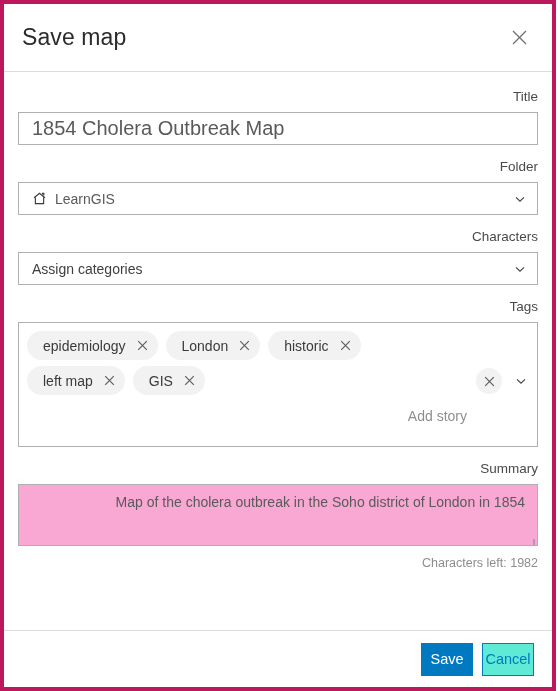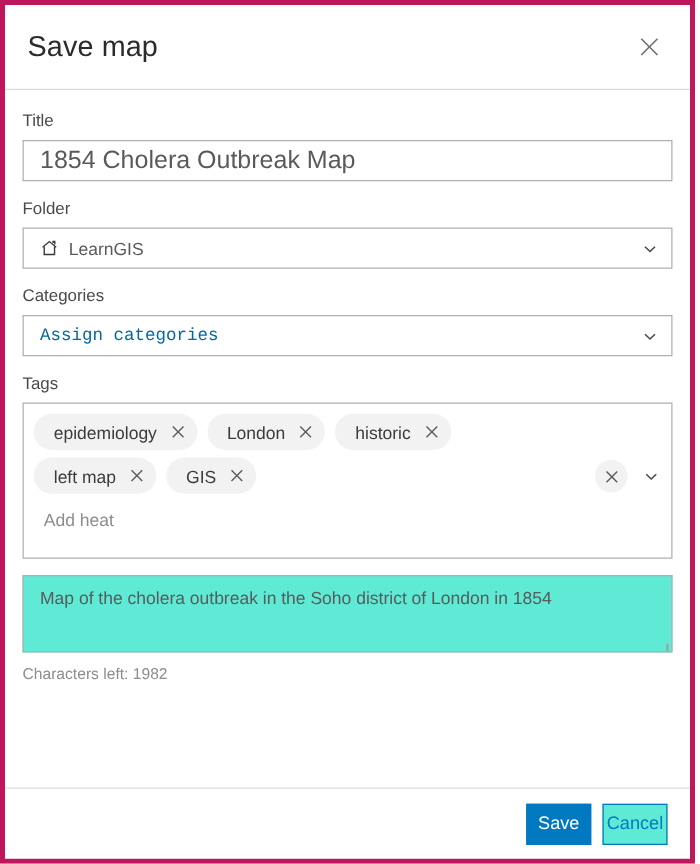--- a/index.html
+++ b/index.html
@@ -41,20 +41,21 @@
     cursor: pointer;
     color: #6e6e6e;
   }
   .close-btn svg { display: block; }
 
   
   .dlg-body {
     flex: 1 1 auto;
     padding: 16px 14px 0 14px;
     overflow: hidden;
+    text-align: right;
   }
   .field { margin-bottom: 0; }
   .field-label {
     font-size: 13.5px;
     color: #4a4a4a;
     margin: 0 0 6px 0;
     display: block;
     line-height: 18px;
   }
   .gap { height: 13px; }
@@ -80,21 +81,21 @@
     background: #fff;
     display: flex;
     align-items: center;
     padding: 0 10px 0 13px;
     font-size: 14px;
     color: #5a5a5a;
     cursor: pointer;
   }
   .select-box .val { flex: 1 1 auto; display: flex; align-items: center; }
   .home-icon { margin-right: 8px; display: flex; align-items: center; color: #3a3a3a; }
-  .placeholder-txt { color: #0369a1; font-family: Liberation Mono, monospace; }
+  .placeholder-txt { color: #404040; }
   .chev { color: #4a4a4a; display: flex; align-items: center; }
 
   
   .tags-box {
     width: 100%;
     min-height: 125px;
     border: 1px solid #b0b0b0;
     background: #fff;
     padding: 8px 8px 6px 8px;
     position: relative;
@@ -147,21 +148,21 @@
     color: #4a4a4a;
     display: flex; align-items: center;
     cursor: pointer;
   }
 
   
   .summary-box {
     width: 100%;
     height: 62px;
     border: 1px solid #b0b0b0;
-    background: #5eead4;
+    background: #f9a8d4;
     padding: 8px 12px 0 13px;
     font-size: 14px;
     color: #5a5a5a;
     position: relative;
     line-height: 19px;
     overflow: hidden;
   }
   .resize-grip {
     position: absolute;
     right: 2px; bottom: 2px;
@@ -250,21 +251,21 @@
           <svg width="14" height="14" viewBox="0 0 14 14" fill="none" stroke="currentColor" stroke-width="1.3">
             <path d="M3 5.4 L7 9.2 L11 5.4"></path>
           </svg>
         </span>
       </div>
     </div>
 
     <div class="gap"></div>
 
     <div class="field">
-      <span class="field-label">Categories</span>
+      <span class="field-label">Characters</span>
       <div class="select-box">
         <span class="val placeholder-txt">Assign categories</span>
         <span class="chev">
           <svg width="14" height="14" viewBox="0 0 14 14" fill="none" stroke="currentColor" stroke-width="1.3">
             <path d="M3 5.4 L7 9.2 L11 5.4"></path>
           </svg>
         </span>
       </div>
     </div>
 
@@ -316,41 +317,42 @@
             <span class="chip">
               <span>GIS</span>
               <span class="chip-x">
                 <svg width="11" height="11" viewBox="0 0 11 11" fill="none" stroke="currentColor" stroke-width="1.15">
                   <line x1="1.2" y1="1.2" x2="9.8" y2="9.8"></line>
                     <line x1="9.8" y1="1.2" x2="1.2" y2="9.8"></line>
                 </svg>
               </span>
             </span>
           </div>
-          <div class="tags-input">Add heat</div>
+          <div class="tags-input">Add story</div>
         </div>
         <div class="tags-actions">
           <span class="clear-circle">
             <svg width="11" height="11" viewBox="0 0 11 11" fill="none" stroke="currentColor" stroke-width="1.2">
               <line x1="1.2" y1="1.2" x2="9.8" y2="9.8"></line>
                 <line x1="9.8" y1="1.2" x2="1.2" y2="9.8"></line>
             </svg>
           </span>
           <span class="tags-chev">
             <svg width="14" height="14" viewBox="0 0 14 14" fill="none" stroke="currentColor" stroke-width="1.3">
               <path d="M3 5.4 L7 9.2 L11 5.4"></path>
             </svg>
           </span>
         </div>
       </div>
     </div>
 
     <div class="gap"></div>
 
     <div class="field">
+      <span class="field-label">Summary</span>
       <div class="summary-box">
         <span>Map of the cholera outbreak in the Soho district of London in 1854</span>
         <span class="resize-grip">
           <svg width="10" height="10" viewBox="0 0 10 10" fill="none" stroke="currentColor" stroke-width="1.6">
             <path d="M9 2 V9 H2"></path>
           </svg>
         </span>
       </div>
       <div class="char-left">Characters left: 1982</div>
     </div>

